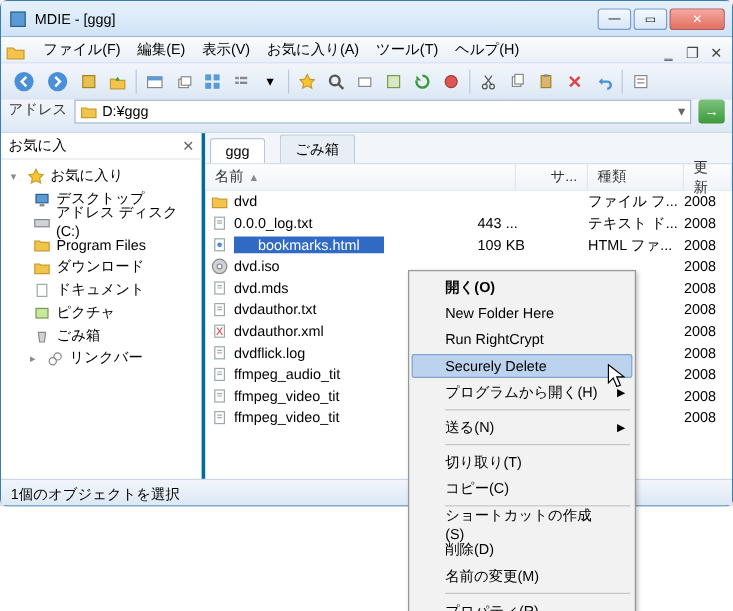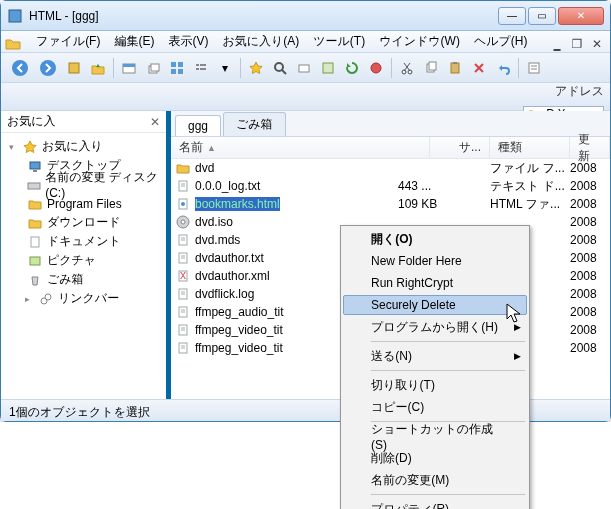--- a/index.html
+++ b/index.html
@@ -14,53 +14,53 @@
 .menubar { height: 22px; background: linear-gradient(#fafcfe,#e9f0f9); display: flex; align-items: flex-end; padding: 0 4px; border-bottom: 1px solid #cad8ea; }
 .menubar .folder-icon { width: 16px; height: 16px; margin-right: 8px; }
 .menu-item { padding: 2px 7px; cursor: pointer; }
 .menu-spacer { flex: 1; }
 .menubar .sys { display: flex; gap: 2px; }
 .menubar .sys span { width: 18px; height: 16px; display: flex; align-items: center; justify-content: center; color: #444; cursor: pointer; }
 .toolbar { height: 30px; background: linear-gradient(#f2f6fb,#dde8f5); border-bottom: 1px solid #cad8ea; display: flex; align-items: center; padding: 0 6px; gap: 2px; }
 .tbtn { width: 22px; height: 22px; display: flex; align-items: center; justify-content: center; border-radius: 3px; cursor: pointer; }
 .tbtn.nav { width: 26px; }
 .sep { width: 1px; height: 20px; background: #b8c8dc; margin: 0 2px; }
-.addrbar { height: 28px; background: linear-gradient(#f2f6fb,#dde8f5); border-bottom: 1px solid #cad8ea; display: flex; align-items: flex-end; padding: 0 6px; gap: 6px; flex-direction: column; }
+.addrbar { height: 28px; background: linear-gradient(#f2f6fb,#dde8f5); border-bottom: 1px solid #cad8ea; display: flex; align-items: flex-start; padding: 0 6px; gap: 6px; }
 .addr-label { color: #333; }
 .addr-input { flex: 1; height: 20px; border: 1px solid #9cb5d3; background: #fff; display: flex; align-items: center; padding: 0 4px; gap: 4px; }
 .addr-go { width: 22px; height: 20px; background: linear-gradient(#7ec27e,#3a9a3a); border-radius: 3px; display: flex; align-items: center; justify-content: center; color: #fff; cursor: pointer; }
 .body { display: flex; height: 288px; background: #fff; }
-.sidebar { width: 170px; border-right: 5px solid #0369a1; display: flex; flex-direction: column; }
+.sidebar { width: 170px; border-right: 3px solid #0369a1; display: flex; flex-direction: column; }
 .side-head { height: 22px; display: flex; align-items: center; padding: 0 6px; border-bottom: 1px solid #e2e8f0; }
 .side-head .t { flex: 1; }
 .side-head .x { cursor: pointer; color: #666; }
 .tree { padding: 4px 0; overflow: auto; }
 .tree-item { display: flex; align-items: center; height: 19px; padding-left: 8px; gap: 4px; cursor: pointer; }
 .tree-item.child { padding-left: 26px; }
 .tree-item.child2 { padding-left: 24px; }
 .tw { width: 9px; color: #888; font-size: 9px; }
 .ic { width: 16px; height: 16px; display: flex; align-items: center; justify-content: center; }
 .main { flex: 1; display: flex; flex-direction: column; overflow: hidden; }
-.tabs { height: 26px; background: #f2f6fb; display: flex; align-items: flex-end; padding: 2px 4px 0; gap: 2px; border-bottom: 1px solid #cad8ea; }
+.tabs { height: 26px; background: #f2f6fb; display: flex; align-items: flex-end; padding: 2px 4px 0; gap: 12px; border-bottom: 1px solid #cad8ea; }
 .tab { padding: 3px 12px; border: 1px solid #b8c8dc; border-bottom: none; border-radius: 3px 3px 0 0; background: #e8eef6; cursor: pointer; }
 .tab.active { background: #fff; }
 .cols { height: 22px; display: flex; align-items: center; border-bottom: 1px solid #e2e8f0; background: linear-gradient(#fdfdfe,#f0f3f8); justify-content: flex-end; }
 .col { padding: 0 8px; border-right: 1px solid #e2e8f0; height: 100%; display: flex; align-items: center; gap: 4px; color: #333; }
 .col.name { flex: 1; }
 .col.size { width: 60px; justify-content: flex-end; }
 .col.type { width: 80px; }
 .col.date { width: 40px; }
 .filelist { flex: 1; overflow: hidden; position: relative; }
 .row { display: flex; align-items: center; height: 18px; padding-left: 4px; }
 .row .fic { width: 16px; height: 16px; margin-right: 4px; display:flex;align-items:center;justify-content:center; }
 .row .fname { flex: 1; overflow: hidden; white-space: nowrap; }
 .row .fsize { width: 60px; text-align: left; padding-right: 6px; }
 .row .ftype { width: 80px; overflow: hidden; white-space: nowrap; margin-left: 32px; }
 .row .fdate { width: 40px; overflow: hidden; }
-.row.sel .fname-inner { background: #316ac5; color: #86efac; padding: 1px 0; }
+.row.sel .fname-inner { background: #316ac5; color: #ffffff; padding: 1px 20px; }
 .statusbar { height: 22px; background: linear-gradient(#f2f6fb,#dde8f5); border-top: 1px solid #cad8ea; display: flex; align-items: flex-end; padding: 0 8px; }
 .ctxmenu { position: absolute; left: 340px; top: 225px; width: 190px; background: #f2f2f2; border: 1px solid #979797; box-shadow: 2px 2px 4px rgba(0,0,0,.3); padding: 2px; z-index: 10; }
 .ctx-item { height: 22px; display: flex; align-items: center; padding: 0 20px 0 28px; cursor: pointer; position: relative; }
 .ctx-item.bold { font-weight: bold; }
 .ctx-item.hover { background: #bcd3ef; border: 1px solid #7da2ce; border-radius: 2px; padding: 0 19px 0 27px; height: 20px; margin:1px 0; }
 .ctx-item .arrow { position: absolute; right: 6px; font-size: 9px; }
 .ctx-sep { height: 1px; background: #c5c5c5; margin: 3px 2px 3px 28px; }
 .cursor { position: absolute; left: 506px; top: 303px; z-index: 20; pointer-events: none; }
 
 .svg-folder { fill:#f3c44b; stroke:#c79a2a; }
@@ -69,38 +69,37 @@
 .svg-star { fill:#f9c52c; stroke:#c79a2a; }
 </style>
 </head>
 <body>
 
 <div class="window">
   <div class="titlebar">
     <span class="icon"><svg width="16" height="16">
           <rect x="2" y="2" width="12" height="12" fill="#5b9bd5" stroke="#2a5c8a"></rect>
         </svg></span>
-    <span class="title">HTML - [ggg]</span>
+    <span class="title">MDIE - [ggg]</span>
     <div class="winbtns">
       <div class="winbtn">—</div>
       <div class="winbtn">▭</div>
       <div class="winbtn close">✕</div>
     </div>
   </div>
 
   <div class="menubar">
     <span class="folder-icon"><svg width="16" height="16">
           <path class="svg-folder" d="M1 4h5l2 2h7v7H1z"></path>
         </svg></span>
     <span class="menu-item">ファイル(F)</span>
     <span class="menu-item">編集(E)</span>
     <span class="menu-item">表示(V)</span>
     <span class="menu-item">お気に入り(A)</span>
     <span class="menu-item">ツール(T)</span>
-    <span class="menu-item">ウインドウ(W)</span>
     <span class="menu-item">ヘルプ(H)</span>
     <span class="menu-spacer"></span>
     <div class="sys">
       <span>‗</span>
       <span>❐</span>
       <span>✕</span>
     </div>
   </div>
 
   <div class="toolbar">
@@ -268,21 +267,21 @@
               </svg>
             </span>
             <span>デスクトップ</span>
           </div>
         <div class="tree-item child">
             <span class="ic">
               <svg width="14" height="14">
                 <rect x="1" y="5" width="12" height="6" class="svg-disk"></rect>
               </svg>
             </span>
-            <span>名前の変更 ディスク (C:)</span>
+            <span>アドレス ディスク (C:)</span>
           </div>
         <div class="tree-item child">
             <span class="ic">
               <svg width="14" height="14">
                 <path class="svg-folder" d="M1 4h4l1 1h7v7H1z"></path>
               </svg>
             </span>
             <span>Program Files</span>
           </div>
         <div class="tree-item child">

